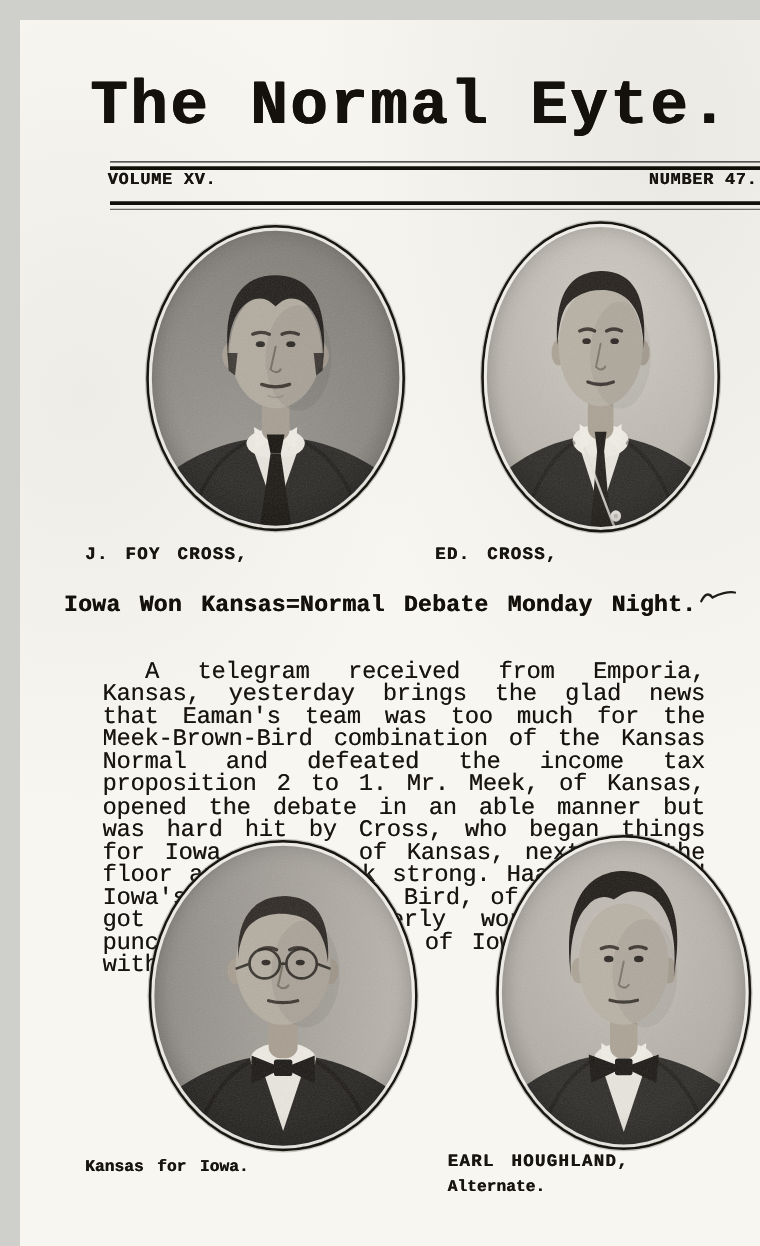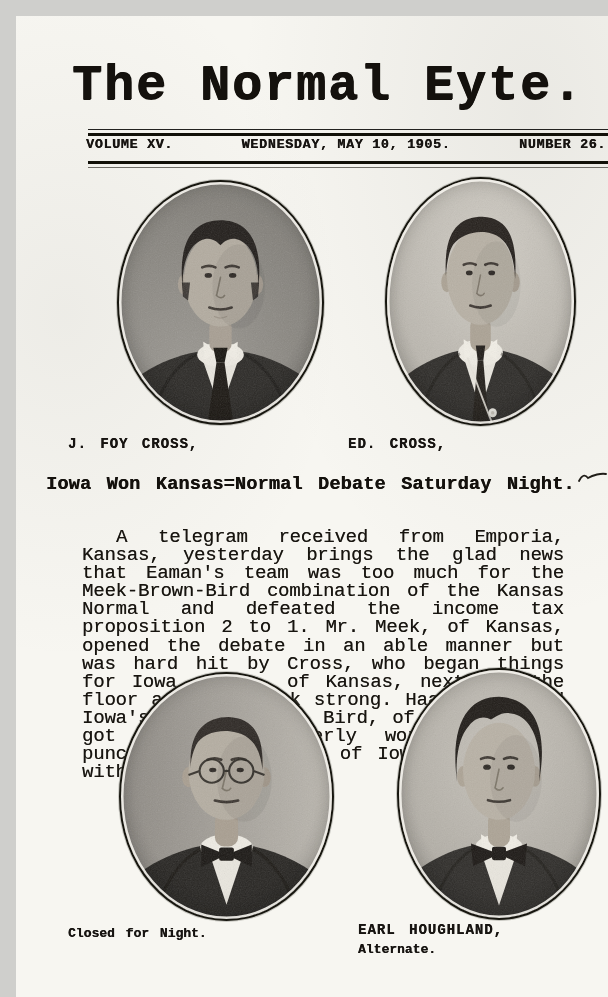--- a/index.html
+++ b/index.html
@@ -79,22 +79,21 @@
 <div class="page">
 
   <div class="edge-soft"></div>
   <div class="edge-line"></div>
 
   <div class="masthead">The Normal Eyte.</div>
 
   <div class="rule rule-a"></div>
   <div class="dateline">
     <span>VOLUME XV.</span>
-    <span>WEDNESDAY, MAY 10, 1905.</span>
-    <span>NUMBER 26.</span>
+    <span>NUMBER 47.</span>
   </div>
   <div class="rule rule-b"></div>
 
   <div class="oval" id="p-cross">
     <svg viewBox="0 0 200 240" preserveAspectRatio="none" aria-hidden="true">
       <defs>
         <radialGradient id="c-bg" cx="35%" cy="80%" r="95%">
           <stop offset="0" stop-color="#9b9892"></stop>
             <stop offset="1" stop-color="#7d7a74"></stop>
         </radialGradient>
@@ -188,21 +187,21 @@
   </div>
 
   <figcaption class="caption" id="cap-cross">
     <div class="cap-name">J. FOY CROSS,</div>
   </figcaption>
   <figcaption class="caption" id="cap-haas">
     <div class="cap-name">ED. CROSS,</div>
   </figcaption>
 
   <div class="headline">
-    <span>Iowa Won Kansas=Normal Debate Saturday Night.</span><svg class="check" width="30" height="14" viewBox="0 0 30 14" aria-hidden="true">
+    <span>Iowa Won Kansas=Normal Debate Monday Night.</span><svg class="check" width="30" height="14" viewBox="0 0 30 14" aria-hidden="true">
         <path d="M2,11 C5,5 8,4 11,8 C16,5 24,3 29,4" stroke="#201d18" stroke-width="1.8" fill="none" stroke-linecap="round"></path>
       </svg>
   </div>
 
   <div class="body-text">A telegram received from Emporia, Kansas, yesterday brings the glad news that Eaman's team was too much for the Meek-Brown-Bird combination of the Kansas Normal and defeated the income tax proposition 2 to 1.  Mr. Meek, of Kansas, opened the debate in an able manner but was hard hit by Cross, who began things for Iowa.  Brown, of Kansas, next had the floor and came back strong.  Haas continued Iowa's winning gait.  Bird, of Kansas, here got in some masterly work, but was punctured by Ruggles, of Iowa, who closed with a rush.</div>
 
   <div class="oval" id="p-ruggles">
     <svg viewBox="0 0 200 240" preserveAspectRatio="none" aria-hidden="true">
       <defs>
         <linearGradient id="r-bg" x1="0" y1="0" x2="1" y2="0">
@@ -297,20 +296,20 @@
         <rect x="93" y="171" width="14" height="13" rx="2"></rect>
       </g>
       <path d="M30,242 C40,206 56,183 76,172" stroke="#17150f" stroke-width="3" opacity="0.4" fill="none"></path>
       <path d="M170,242 C160,206 144,183 124,172" stroke="#17150f" stroke-width="3" opacity="0.4" fill="none"></path>
       <rect width="200" height="240" fill="url(#e-vig)"></rect>
       <rect width="200" height="240" filter="url(#e-grain)" opacity="0.15"></rect>
     </svg>
   </div>
 
   <figcaption class="caption" id="cap-ruggles">
-    <div class="cap-role">Closed for Night.</div>
+    <div class="cap-role">Kansas for Iowa.</div>
   </figcaption>
   <figcaption class="caption" id="cap-houghland">
     <div class="cap-name">EARL HOUGHLAND,</div>
     <div class="cap-role">Alternate.</div>
   </figcaption>
 
 </div>
 
 </body></html>

